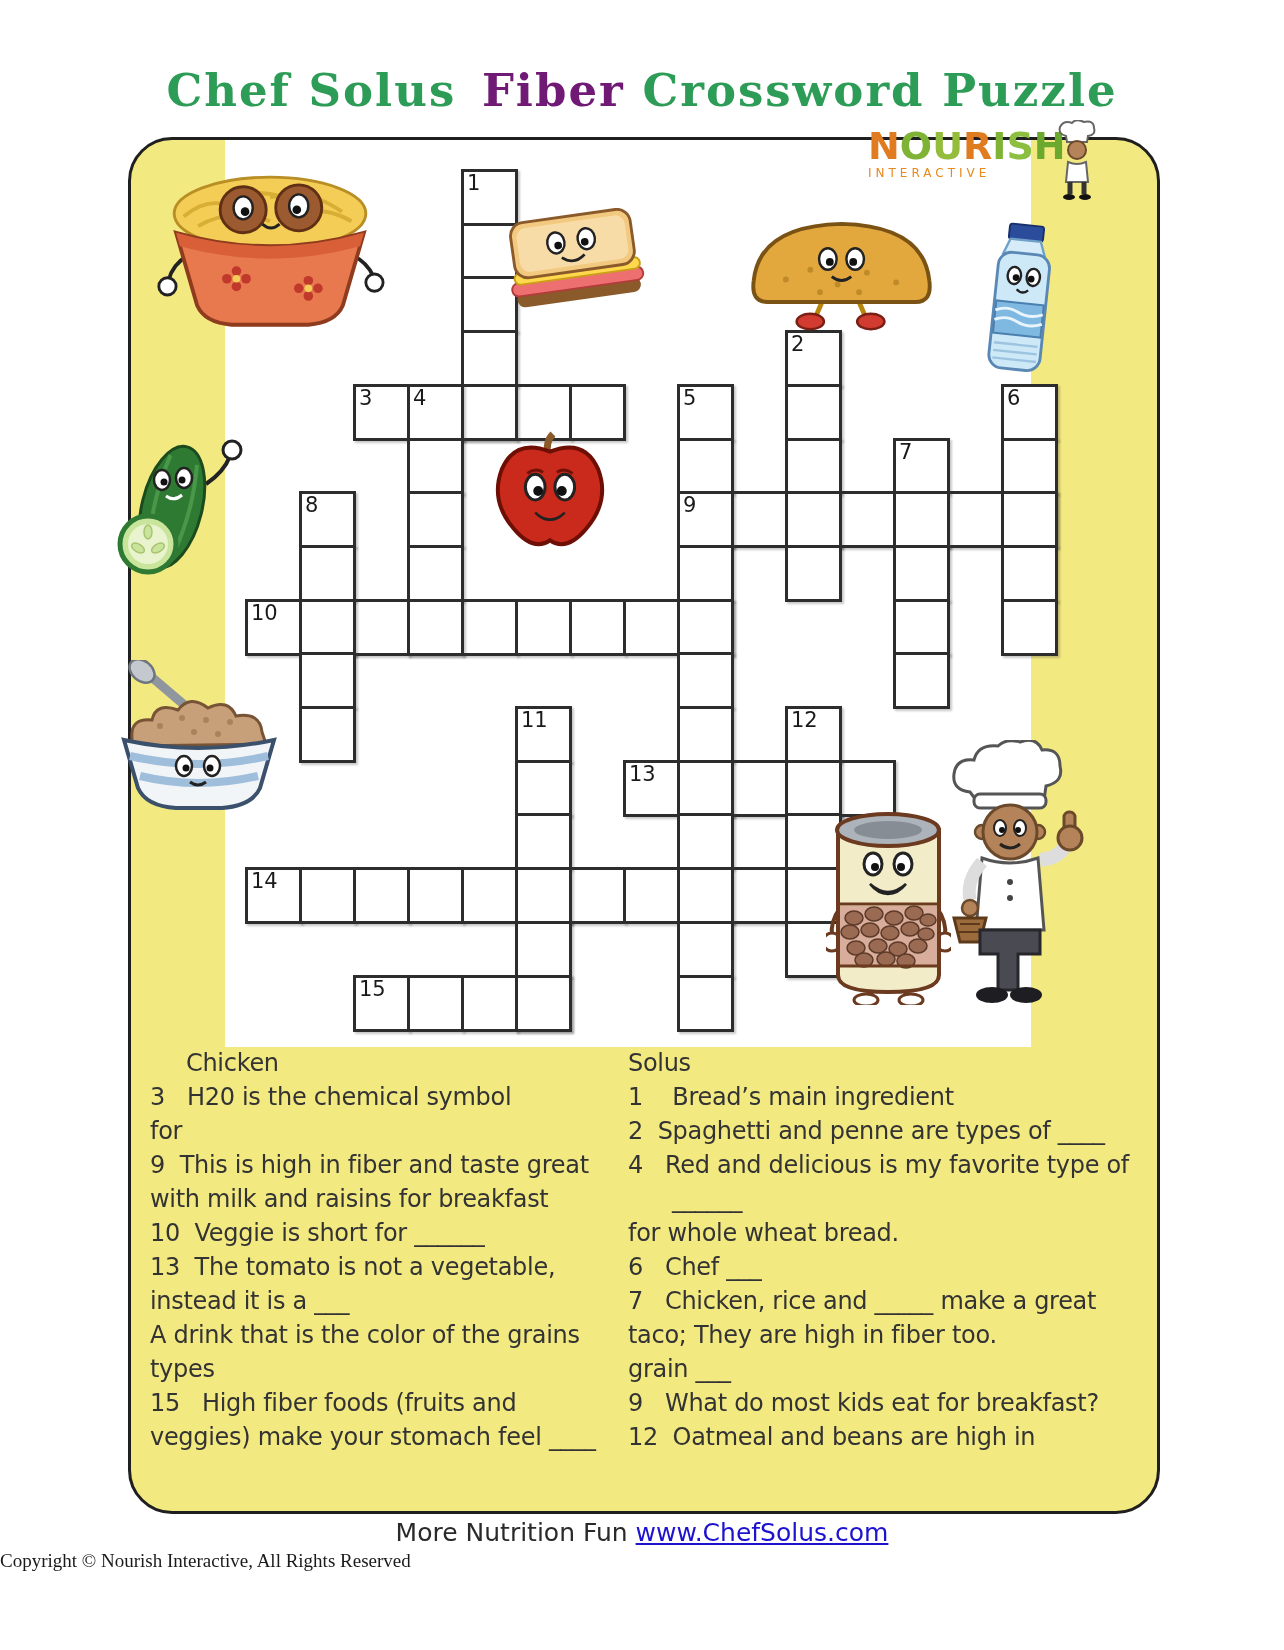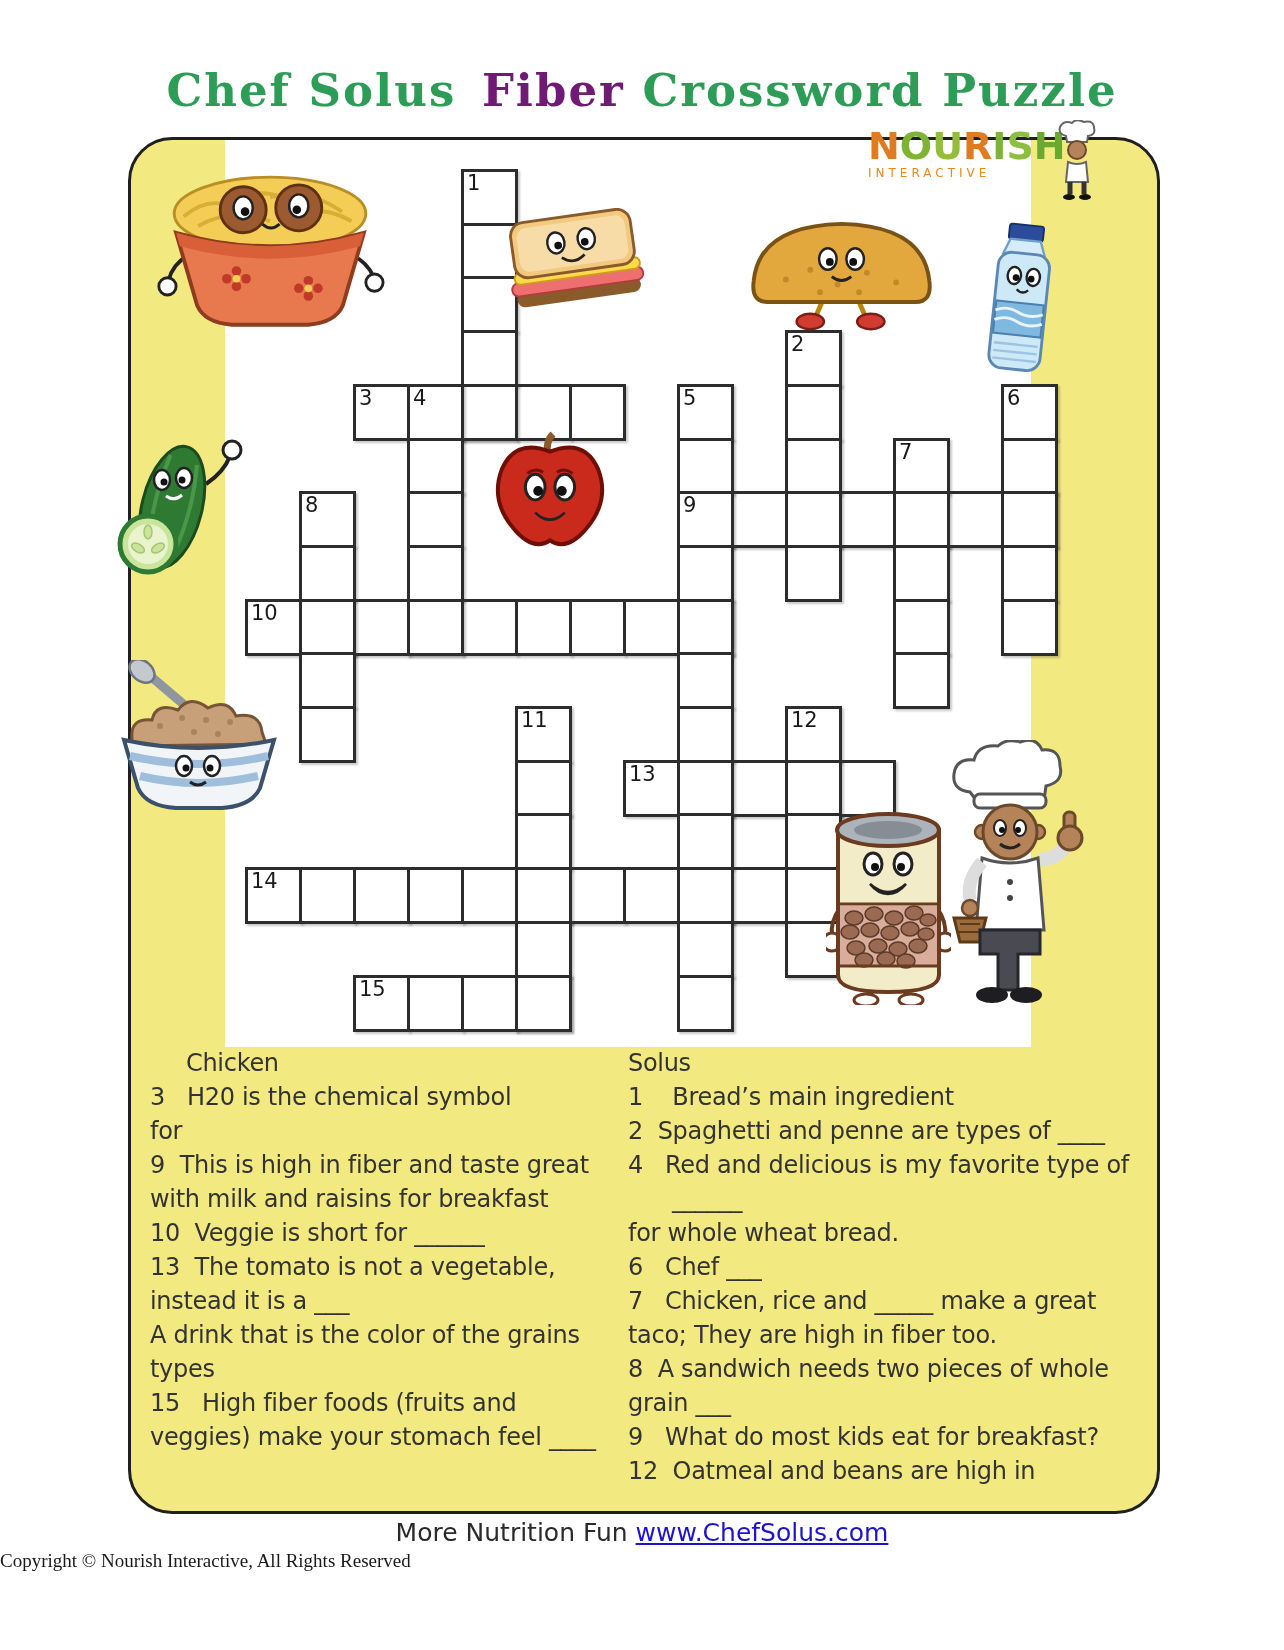--- a/index.html
+++ b/index.html
@@ -401,21 +401,20 @@
   <div id="down-col" class="clue-col">
     <div class="clue-heading">Solus</div>
   <div class="clue-line">1    Bread’s main ingredient</div>
       <div class="clue-line">2  Spaghetti and penne are types of ____</div>
       <div class="clue-line">4   Red and delicious is my favorite type of</div>
       <div class="clue-line">      ______</div>
       <div class="clue-line">for whole wheat bread.</div>
       <div class="clue-line">6   Chef ___</div>
       <div class="clue-line">7   Chicken, rice and _____ make a great</div>
       <div class="clue-line">taco; They are high in fiber too.</div>
-      <div class="clue-line">8  A sandwich needs two pieces of whole</div>
       <div class="clue-line">grain ___</div>
       <div class="clue-line">9   What do most kids eat for breakfast?</div>
       <div class="clue-line">12  Oatmeal and beans are high in</div>
     </div>
 
   <div id="footer-line">
     <span>More Nutrition Fun  </span><a href="#">www.ChefSolus.com</a>
   </div>
   <div id="copyright">Copyright © Nourish Interactive, All Rights Reserved</div>
 

